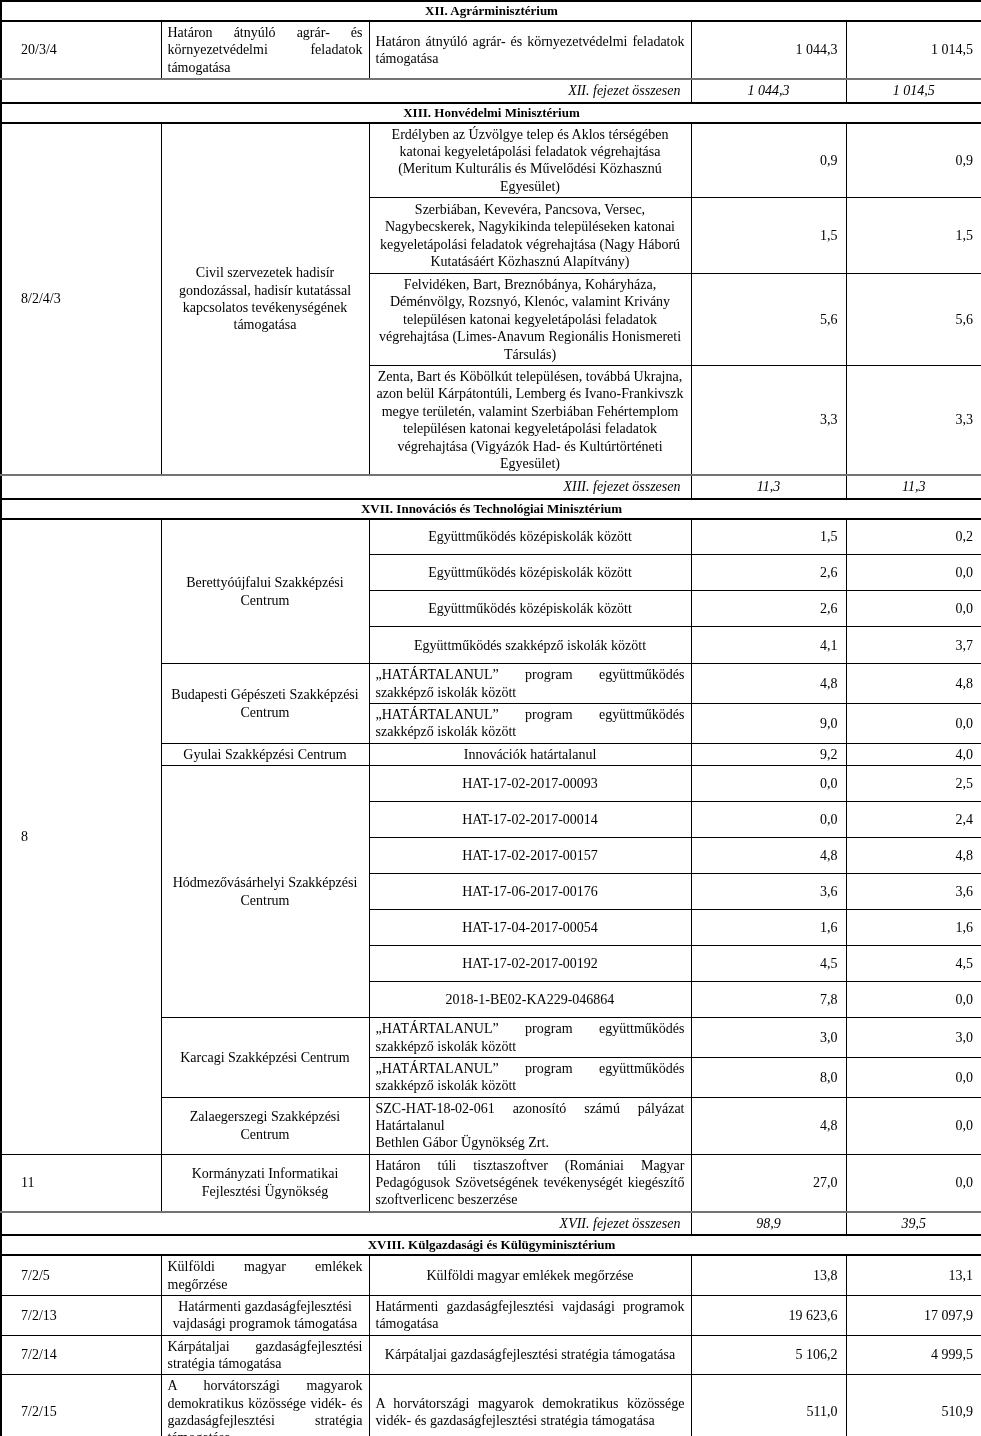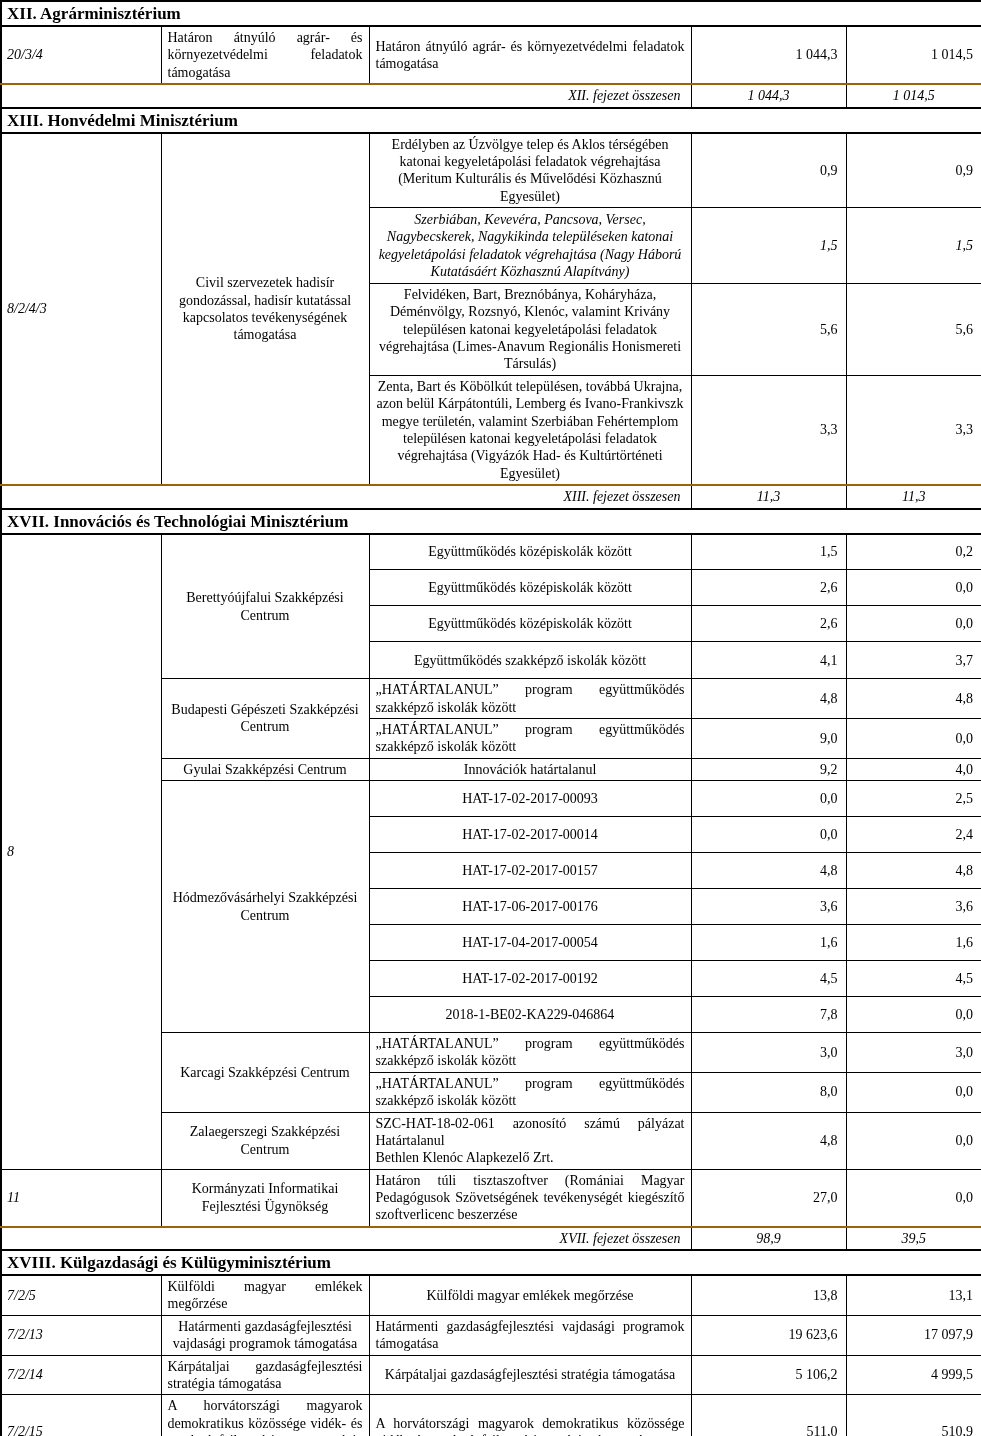--- a/index.html
+++ b/index.html
@@ -16,32 +16,32 @@
   td {
     border:1px solid #000;
     font-size:14px; line-height:1.24;
     vertical-align:middle;
     padding:2px 6px;
     overflow:hidden;
     word-wrap:break-word;
   }
   tr.section-row { height:20px; }
   tr.section-row td {
-    font-weight:bold; font-size:17px;
+    font-weight:bold; font-size:13px;
     border-top:2px solid #000; border-bottom:2px solid #000;
-    padding:1px 5px; text-align:left;
-  }
-  td.code { text-align:left; padding-left:5px;font-style:italic; }
+    padding:1px 5px; text-align:center;
+  }
+  td.code { text-align:left; padding-left:19px; }
   td.prog, td.desc { text-align:center; }
   td.just { text-align:justify; }
   td.num { text-align:right; padding-right:8px; white-space:nowrap; }
   tr.total-row { height:19px; }
   tr.total-row td {
     font-style:italic;
-    border-top:2px solid #a16207; border-bottom:2px solid #000;
+    border-top:2px solid #737373; border-bottom:2px solid #000;
   }
   td.total-label { text-align:right; padding-right:10px; }
   td.total-num { text-align:center; }
 </style>
 </head>
 <body>
 
 <table class="budget">
   <colgroup>
     <col style="width:160px">
@@ -69,21 +69,21 @@
       <tr class="section-row">
         <td colspan="5">XIII. Honvédelmi Minisztérium</td>
       </tr>
       <tr style="height: 72px;">
         <td class="code" rowspan="4">8/2/4/3</td>
         <td class="prog" rowspan="4">Civil szervezetek hadisír gondozással, hadisír kutatással kapcsolatos tevékenységének támogatása</td>
         <td class="desc">Erdélyben az Úzvölgye telep és Aklos térségében katonai kegyeletápolási feladatok végrehajtása (Meritum Kulturális és Művelődési Közhasznú Egyesület)</td>
         <td class="num">0,9</td>
         <td class="num">0,9</td>
       </tr>
-      <tr style="height: 76px; font-style: italic;">
+      <tr style="height: 76px;">
         <td class="desc">Szerbiában, Kevevéra, Pancsova, Versec, Nagybecskerek, Nagykikinda településeken katonai kegyeletápolási feladatok végrehajtása (Nagy Háború Kutatásáért Közhasznú Alapítvány)</td>
         <td class="num">1,5</td>
         <td class="num">1,5</td>
       </tr>
       <tr style="height: 86px; margin-top: 12px;">
         <td class="desc">Felvidéken, Bart, Breznóbánya, Koháryháza, Déménvölgy, Rozsnyó, Klenóc, valamint Krivány településen katonai kegyeletápolási feladatok végrehajtása (Limes-Anavum Regionális Honismereti Társulás)</td>
         <td class="num">5,6</td>
         <td class="num">5,6</td>
       </tr>
       <tr style="height: 110px;">
@@ -182,21 +182,21 @@
       </tr>
       <tr style="height: 36px;">
         <td class="desc just">„HATÁRTALANUL” program együttműködés szakképző iskolák között</td>
         <td class="num">8,0</td>
         <td class="num">0,0</td>
       </tr>
       <tr style="height: 54px;">
         <td class="prog">Zalaegerszegi Szakképzési Centrum</td>
         <td class="desc just">
           <div>SZC-HAT-18-02-061 azonosító számú pályázat Határtalanul</div>
-          <div>Bethlen Klenóc Alapkezelő Zrt.</div>
+          <div>Bethlen Gábor Ügynökség Zrt.</div>
         </td>
         <td class="num">4,8</td>
         <td class="num">0,0</td>
       </tr>
       <tr style="height: 54px;">
         <td class="code">11</td>
         <td class="prog">Kormányzati Informatikai Fejlesztési Ügynökség</td>
         <td class="desc just">Határon túli tisztaszoftver (Romániai Magyar Pedagógusok Szövetségének tevékenységét kiegészítő szoftverlicenc beszerzése</td>
         <td class="num">27,0</td>
         <td class="num">0,0</td>

